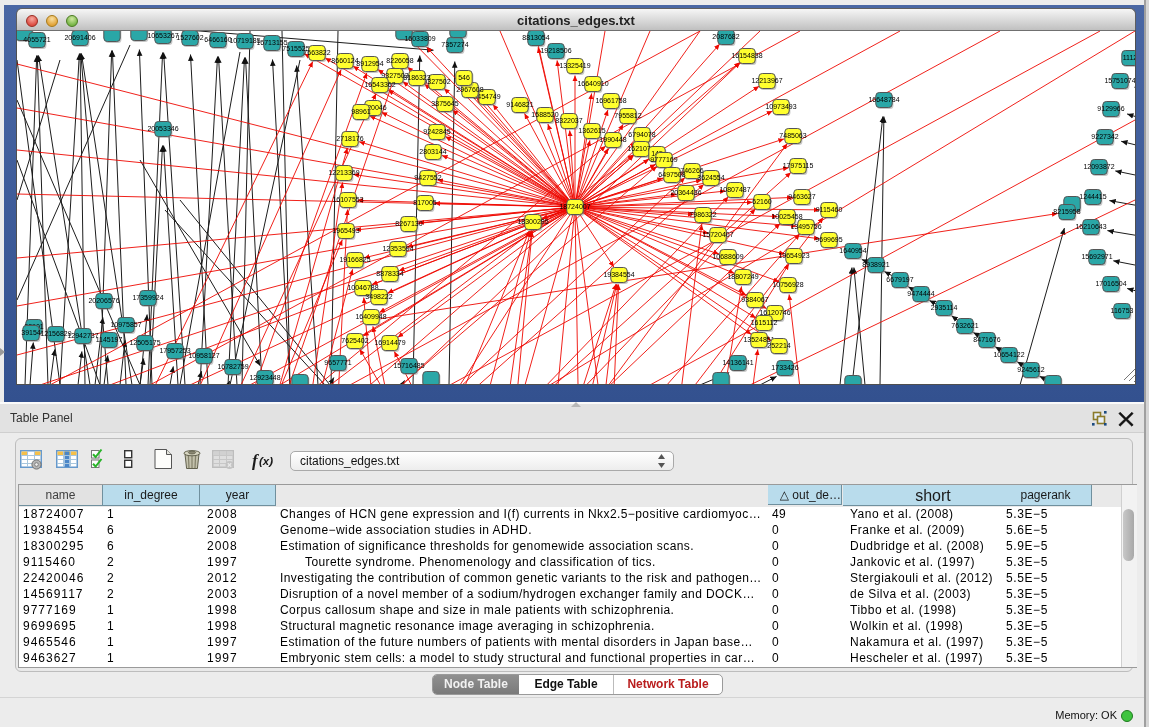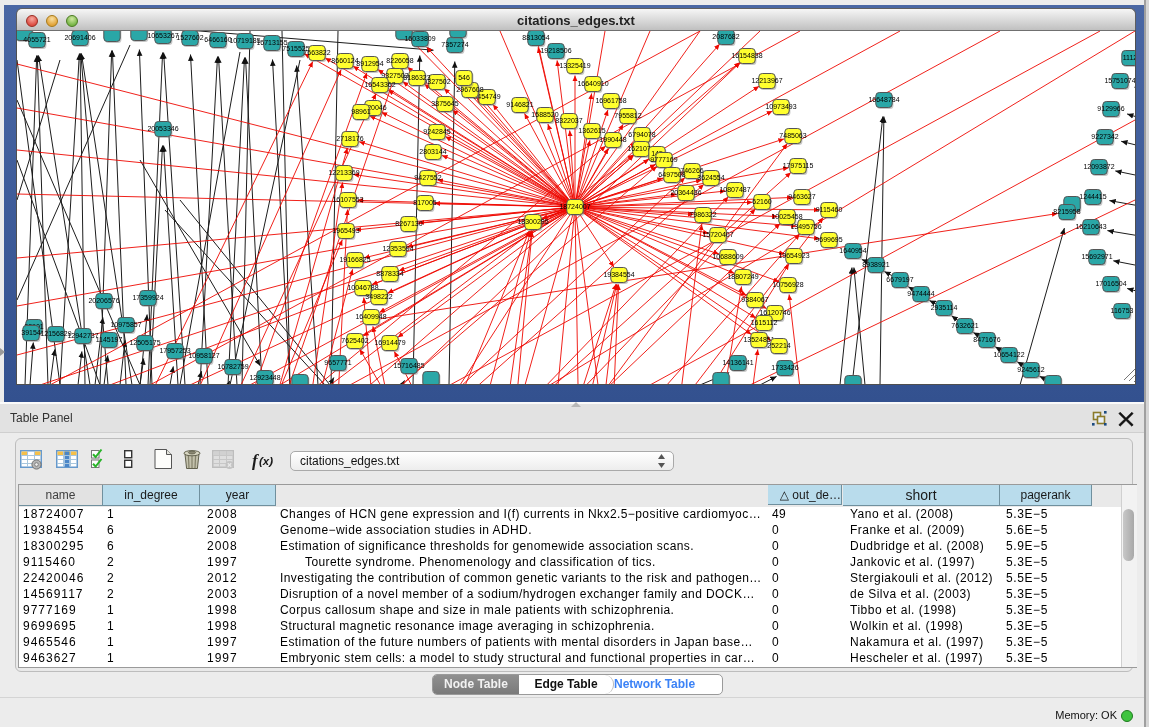--- a/index.html
+++ b/index.html
@@ -743,21 +743,21 @@
 </svg>
 <div class="abs" style="left:290px;top:451px;width:384px;height:20px;border:1px solid #a9a9a9;border-radius:5px;background:linear-gradient(#ffffff,#ededed);box-sizing:border-box;font-size:12px;line-height:18px;color:#111;padding-left:9px;">citations_edges.txt<svg width="9" height="14" viewBox="0 0 9 14" style="position:absolute;right:7px;top:2px;">
       <path d="M4.5,0 L8,5 L1,5 z" fill="#555"></path>
       <path d="M4.5,14 L8,9 L1,9 z" fill="#555"></path>
     </svg></div>
 <div style="position:absolute;left:19px;top:485px;width:1073px;height:22px;">
     <div style="position:absolute;left:0px;top:0;width:83px;height:20px;background:#e2e2e2;border-right:1px solid #70909e;border-bottom:1px solid #70909e;text-align:center;line-height:21px;font-size:12px;color:#404040;">name</div>
     <div style="position:absolute;left:84px;top:0;width:96px;height:20px;background:#b9dcec;border-right:1px solid #70909e;border-bottom:1px solid #70909e;text-align:center;line-height:21px;font-size:12px;color:#1a1a1a;">in_degree</div>
     <div style="position:absolute;left:181px;top:0;width:75px;height:20px;background:#b9dcec;border-right:1px solid #70909e;border-bottom:1px solid #70909e;text-align:center;line-height:21px;font-size:12px;color:#1a1a1a;">year</div>
     <div style="position:absolute;left:749px;top:0;width:74px;height:20px;background:#b9dcec;border-right:1px solid #70909e;border-bottom:1px solid #70909e;text-align:right;padding-left:5px;box-sizing:border-box;line-height:21px;font-size:12px;color:#1a1a1a;">△ out_de…</div>
-    <div style="position:absolute;left:824px;top:0;width:156px;height:20px;background:#b9dcec;border-right:1px solid #70909e;border-bottom:1px solid #70909e;text-align:center;line-height:21px;font-size:14px;color:#1a1a1a;">short</div>
+    <div style="position:absolute;left:824px;top:0;width:156px;height:20px;background:#b9dcec;border-right:1px solid #70909e;border-bottom:1px solid #70909e;text-align:center;line-height:21px;font-size:16px;color:#1a1a1a;padding-left:12px;">short</div>
     <div style="position:absolute;left:981px;top:0;width:91px;height:20px;background:#b9dcec;border-right:1px solid #70909e;border-bottom:1px solid #70909e;text-align:center;line-height:21px;font-size:12px;color:#1a1a1a;">pagerank</div>
   </div>
 <div style="position:absolute;left:19px;top:507px;width:1102px;height:160px;background:#fff;">
     <div style="position:absolute;left:0;top:0px;width:1073px;height:16px;font-size:12px;color:#000;white-space:nowrap;">
       <div style="position:absolute;left:0px;width:84px;height:16px;line-height:15px;overflow:hidden;text-align:left;letter-spacing:1px;padding-left:4px;box-sizing:border-box;">18724007</div>
       <div style="position:absolute;left:84px;width:97px;height:16px;line-height:15px;overflow:hidden;text-align:left;letter-spacing:0px;padding-left:4px;box-sizing:border-box;">1</div>
       <div style="position:absolute;left:181px;width:76px;height:16px;line-height:15px;overflow:hidden;text-align:left;letter-spacing:1px;padding-left:7px;box-sizing:border-box;">2008</div>
       <div style="position:absolute;left:257px;width:492px;height:16px;line-height:15px;overflow:hidden;text-align:left;letter-spacing:0.42px;padding-left:4px;box-sizing:border-box;">Changes of HCN gene expression and I(f) currents in Nkx2.5−positive cardiomyoc…</div>
       <div style="position:absolute;left:749px;width:75px;height:16px;line-height:15px;overflow:hidden;text-align:left;letter-spacing:0.3px;padding-left:4px;box-sizing:border-box;">49</div>
       <div style="position:absolute;left:824px;width:157px;height:16px;line-height:15px;overflow:hidden;text-align:left;letter-spacing:0.5px;padding-left:7px;box-sizing:border-box;">Yano et al. (2008)</div>
@@ -844,19 +844,19 @@
       <div style="position:absolute;left:824px;width:157px;height:16px;line-height:15px;overflow:hidden;text-align:left;letter-spacing:0.5px;padding-left:7px;box-sizing:border-box;">Hescheler et al. (1997)</div>
       <div style="position:absolute;left:981px;width:92px;height:16px;line-height:15px;overflow:hidden;text-align:left;letter-spacing:0.6px;padding-left:6px;box-sizing:border-box;">5.3E−5</div>
     </div>
   </div>
 <div class="abs" style="left:18px;top:484px;width:1119px;height:184px;border:1px solid #9a9a9a;box-sizing:border-box;pointer-events:none;"></div>
 <div class="abs" style="left:1092px;top:485px;width:28px;height:21px;background:#e9e9e9;"></div>
 <div class="abs" style="left:1121px;top:485px;width:15px;height:182px;background:#f2f2f2;border-left:1px solid #d0d0d0;"></div>
 <div class="abs" style="left:1123px;top:509px;width:11px;height:52px;background:linear-gradient(90deg,#c8c8c8,#a8a8a8);border-radius:6px;"></div>
 <div class="abs" style="left:432px;top:674px;width:291px;height:21px;border:1px solid #9a9a9a;border-radius:5px;background:#fff;box-sizing:border-box;overflow:hidden;font-size:12px;font-weight:bold;">
     <div style="float:left;width:86px;height:100%;background:linear-gradient(#909090,#7a7a7a);color:#f2f2f2;text-align:center;line-height:19px;">Node Table</div>
-    <div style="float:left;width:95px;height:100%;color:#111;text-align:center;line-height:19px;border-right:1px solid #bbb;box-sizing:border-box;border-radius:9px;">Edge Table</div>
-    <div style="float:left;width:108px;height:100%;color:#3b82f6;text-align:left;line-height:19px;">Network Table</div>
+    <div style="float:left;width:95px;height:100%;color:#111;text-align:center;line-height:19px;border-right:1px solid #bbb;box-sizing:border-box;">Edge Table</div>
+    <div style="float:left;width:108px;height:100%;color:#b91c1c;text-align:center;line-height:19px;">Network Table</div>
   </div>
 <div class="abs" style="left:0;top:697px;width:1149px;height:1px;background:#d4d4d4;"></div>
 <div class="abs" style="left:1000px;top:709px;width:117px;text-align:right;font-size:11px;color:#111;">Memory: OK</div>
 <div class="abs" style="left:1121px;top:710px;width:12px;height:12px;border-radius:50%;background:#3ec43e;border:1px solid #1f7a1f;box-sizing:border-box;"></div>
 <div class="abs" style="left:1144px;top:0;width:2px;height:727px;background:#9f9f9f;"></div>
 <div class="abs" style="left:1146px;top:0;width:3px;height:727px;background:#d6d6d6;"></div>
 </body></html>

